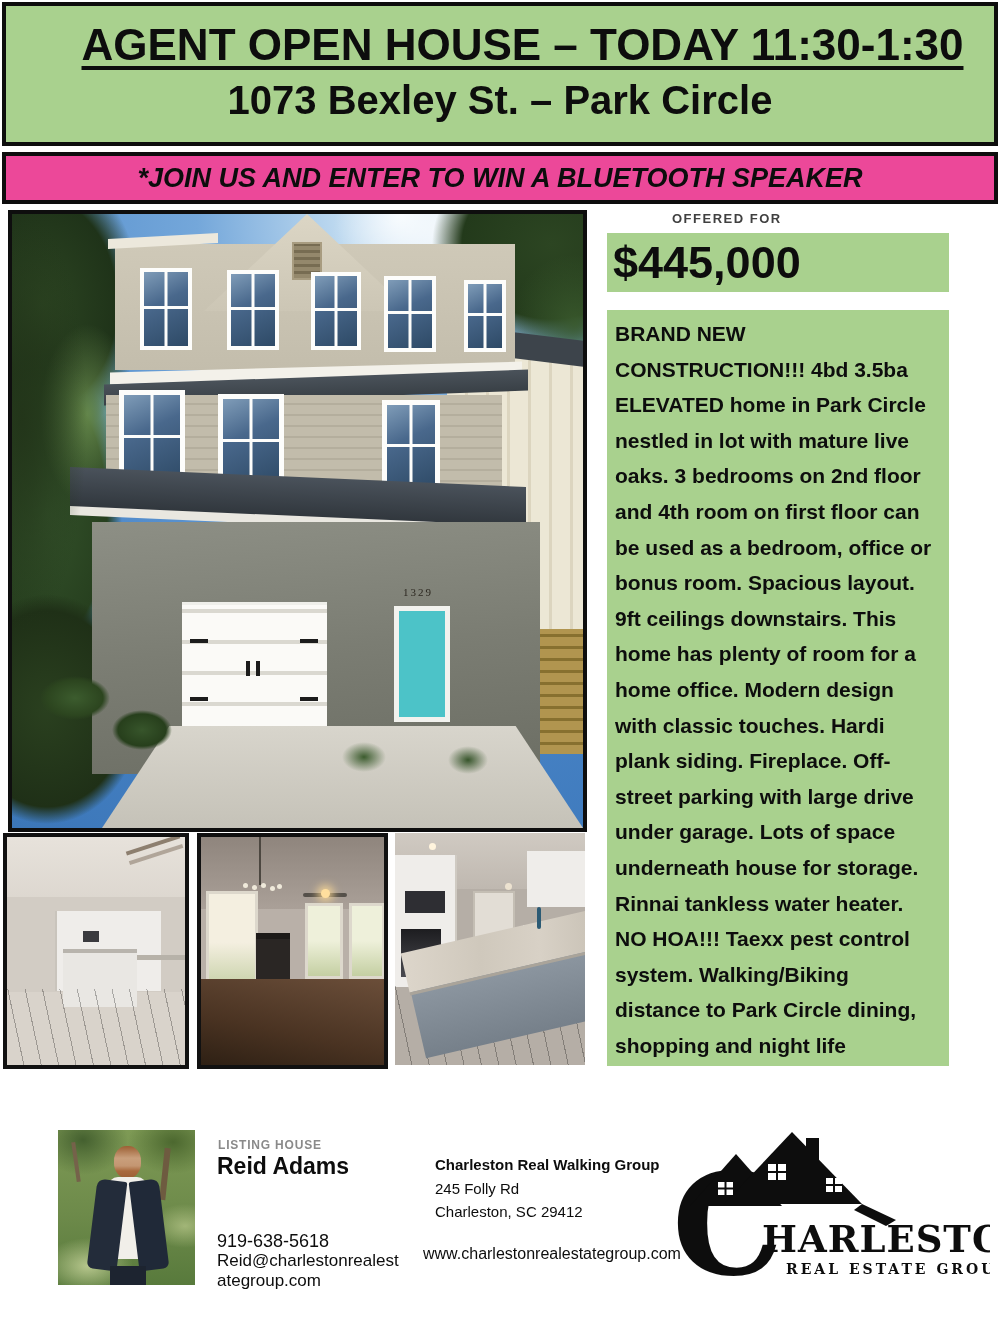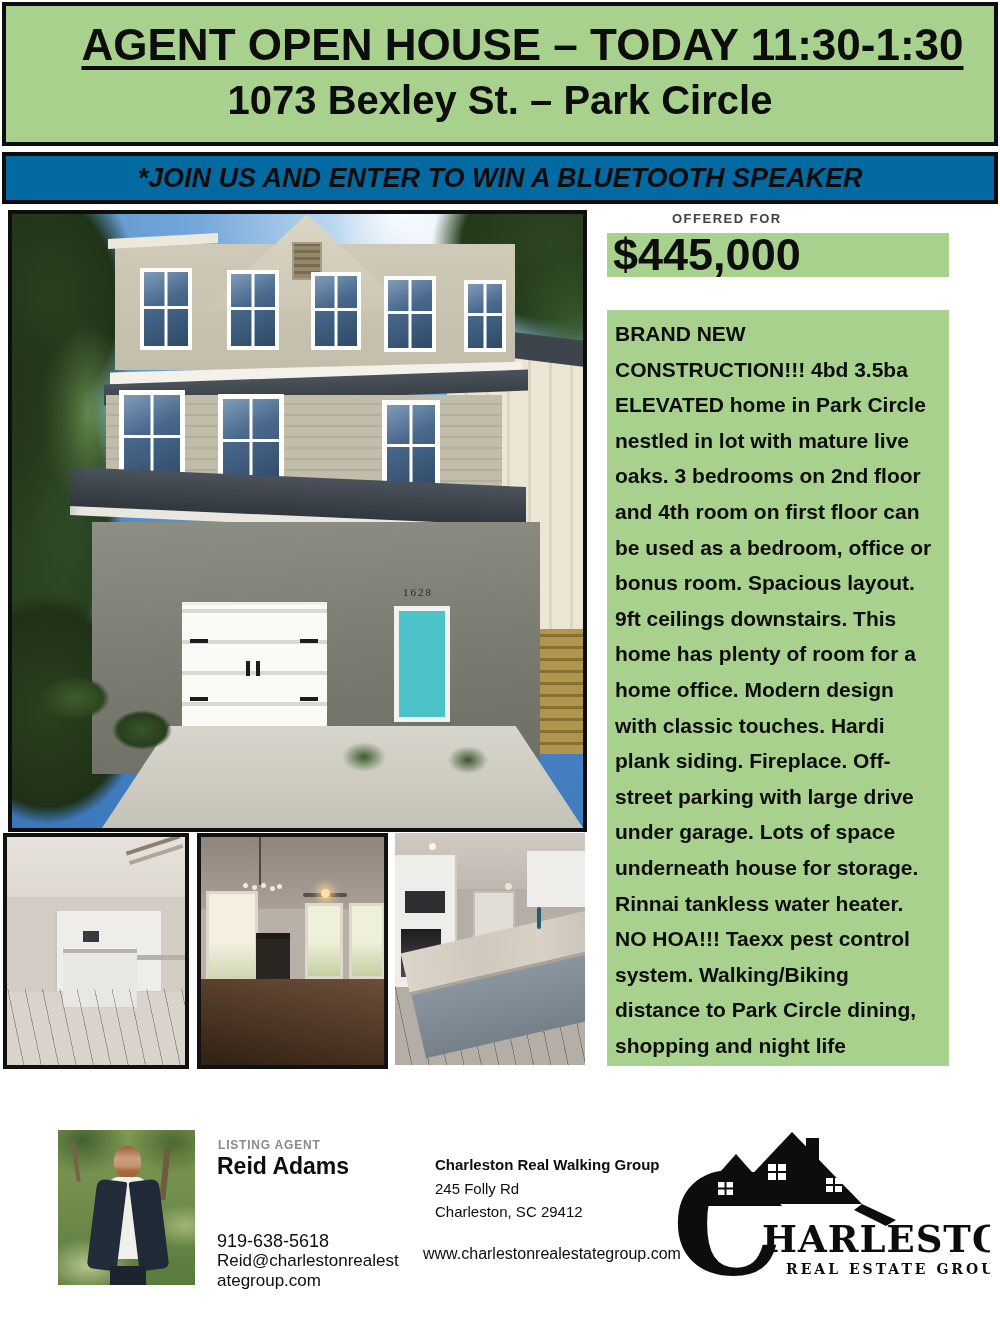--- a/index.html
+++ b/index.html
@@ -7,27 +7,27 @@
         font-family:"Liberation Sans",sans-serif;overflow:hidden;color:#0d0d0d;}
 
   
   .header-box{position:absolute;left:2px;top:2px;width:988px;height:136px;
               background:#a9d18e;border:4px solid #0d0d0d;text-align:center;}
   .header-line1{margin-top:14px;font-size:44px;font-weight:bold;text-decoration:underline;
                 text-underline-offset:6px;text-decoration-thickness:4px;letter-spacing:0px;padding-left:45px;}
   .header-line2{margin-top:8px;font-size:40px;font-weight:bold;}
 
   .banner{position:absolute;left:2px;top:152px;width:988px;height:44px;
-          background:#0369a1;border:4px solid #0d0d0d;display:flex;align-items:center;justify-content:center;}
+          background:#ec4899;border:4px solid #0d0d0d;display:flex;align-items:center;justify-content:center;}
   .banner span{font-size:27px;font-weight:bold;font-style:italic;}
 
   
   .offered{position:absolute;left:672px;top:211px;font-size:13px;font-weight:bold;
            color:#404040;letter-spacing:1.5px;}
-  .price-bar{position:absolute;left:607px;top:233px;width:342px;height:44px;background:#a9d18e;
+  .price-bar{position:absolute;left:607px;top:233px;width:342px;height:59px;background:#a9d18e;
              display:flex;align-items:center;}
   .price-bar span{font-size:45px;font-weight:bold;padding-left:6px;letter-spacing:0px;}
   .desc{position:absolute;left:607px;top:310px;width:342px;height:756px;background:#a9d18e;
         box-sizing:border-box;padding:6px 0 0 8px;font-size:21px;font-weight:bold;
         line-height:35.6px;white-space:pre;}
 
   
   .photo-main{position:absolute;left:8px;top:210px;width:571px;height:614px;border:4px solid #0e0e0e;
       background:radial-gradient(circle at 68% 0%, #f4fafe 0%, #bcd8ef 9%, #74a7da 28%, #4884c7 65%, #3c77b9 100%);
       overflow:hidden;}
@@ -109,21 +109,21 @@
     <div class="pm-el" style="left:58px;top:263px;width:456px;height:42px;background:linear-gradient(#4a525b,#2f353b);transform:skewY(2.5deg);"></div>
     <div class="pm-el" style="left:58px;top:302px;width:456px;height:9px;background:#e9e7e0;transform:skewY(2.5deg);"></div>
 
     <div class="pm-el" style="left:80px;top:308px;width:448px;height:252px;background:linear-gradient(175deg,#8d8f85 0%,#7b7d73 50%,#6c6e64 100%);"></div>
 
     <div class="pm-el" style="left:170px;top:388px;width:145px;height:128px;background:repeating-linear-gradient(0deg,#fbfaf7 0 27px,#dad8d0 27px 31px);border-top:3px solid #efefea;">
       <div class="el" style="left:8px;top:34px;width:18px;height:4px;background:#1c1c1c;box-shadow:110px 0 0 #1c1c1c,0 58px 0 #1c1c1c,110px 58px 0 #1c1c1c;"></div>
       <div class="el" style="left:64px;top:56px;width:4px;height:15px;background:#1c1c1c;box-shadow:10px 0 0 #1c1c1c;"></div>
     </div>
 
-    <div class="pm-el" style="left:378px;top:372px;width:56px;text-align:center;font-size:11px;letter-spacing:2px;color:#2c2820;font-family:'Liberation Serif',serif;">1628</div>
+    <div class="pm-el" style="left:378px;top:372px;width:56px;text-align:center;font-size:11px;letter-spacing:2px;color:#2c2820;font-family:'Liberation Serif',serif;">1329</div>
     <div class="pm-el" style="left:382px;top:392px;width:46px;height:106px;background:#4cc3c8;border:5px solid #f2f2ee;"></div>
 
     <div class="pm-el" style="left:-10px;top:440px;width:210px;height:180px;background:linear-gradient(100deg,#453category8 0,#4c3e2d 0%,#5d4c36 60%,#6a5840 100%);"></div>
     <div class="pm-el" style="left:90px;top:512px;width:481px;height:102px;background:linear-gradient(#d8d5cc,#c5c2b8);clip-path:polygon(14% 0,86% 0,100% 100%,0 100%);"></div>
     <div class="blob" style="left:28px;top:462px;width:70px;height:44px;background:radial-gradient(closest-side,#3c5c2e,#2c451f 80%,rgba(44,69,31,0));"></div>
     <div class="blob" style="left:100px;top:496px;width:60px;height:40px;background:radial-gradient(closest-side,#37552b,#273f1c 80%,rgba(39,63,28,0));"></div>
     <div class="blob" style="left:330px;top:528px;width:44px;height:30px;background:radial-gradient(closest-side,#3c5c2e,rgba(44,69,31,0));"></div>
     <div class="blob" style="left:436px;top:532px;width:40px;height:28px;background:radial-gradient(closest-side,#37552b,rgba(39,63,28,0));"></div>
     <div class="blob" style="left:-55px;top:-10px;width:130px;height:430px;background:radial-gradient(closest-side,rgba(34,52,25,.9),rgba(34,52,25,0));"></div>
   </div>
@@ -200,21 +200,21 @@
     <div class="el" style="left:16px;top:12px;width:4px;height:40px;background:#75624a;transform:rotate(-8deg);"></div>
     <div class="blob" style="left:-15px;top:108px;width:90px;height:56px;background:radial-gradient(closest-side,rgba(198,211,154,.85),rgba(198,211,154,0));"></div>
     <div class="blob" style="left:92px;top:74px;width:70px;height:44px;background:radial-gradient(closest-side,rgba(186,201,140,.7),rgba(186,201,140,0));"></div>
     <div class="el" style="left:56px;top:16px;width:27px;height:32px;border-radius:46%;background:linear-gradient(#9c5f33 0%,#c99f7c 38%,#c49672 62%,#a96a3e 78%,#9d5f35 100%);"></div>
     <div class="el" style="left:50px;top:47px;width:39px;height:82px;background:#f1efe9;border-radius:10px 10px 0 0;"></div>
     <div class="el" style="left:34px;top:50px;width:30px;height:90px;background:#232c3a;transform:rotate(7deg);border-radius:8px 2px 0 6px;"></div>
     <div class="el" style="left:76px;top:50px;width:30px;height:90px;background:#202938;transform:rotate(-7deg);border-radius:2px 8px 6px 0;"></div>
     <div class="el" style="left:52px;top:136px;width:36px;height:19px;background:#1d2430;"></div>
   </div>
 
-  <div class="f-label">LISTING AGENT</div>
+  <div class="f-label">LISTING HOUSE</div>
   <div class="f-name">Reid Adams</div>
   <div class="f-phone">919-638-5618</div>
   <div class="f-email">Reid@charlestonrealestategroup.com</div>
 
   <div class="c-name">Charleston Real Walking Group</div>
   <div class="c-addr1">245 Folly Rd</div>
   <div class="c-addr2">Charleston, SC 29412</div>
   <div class="c-web">www.charlestonrealestategroup.com</div>
 
   <div class="logo">

